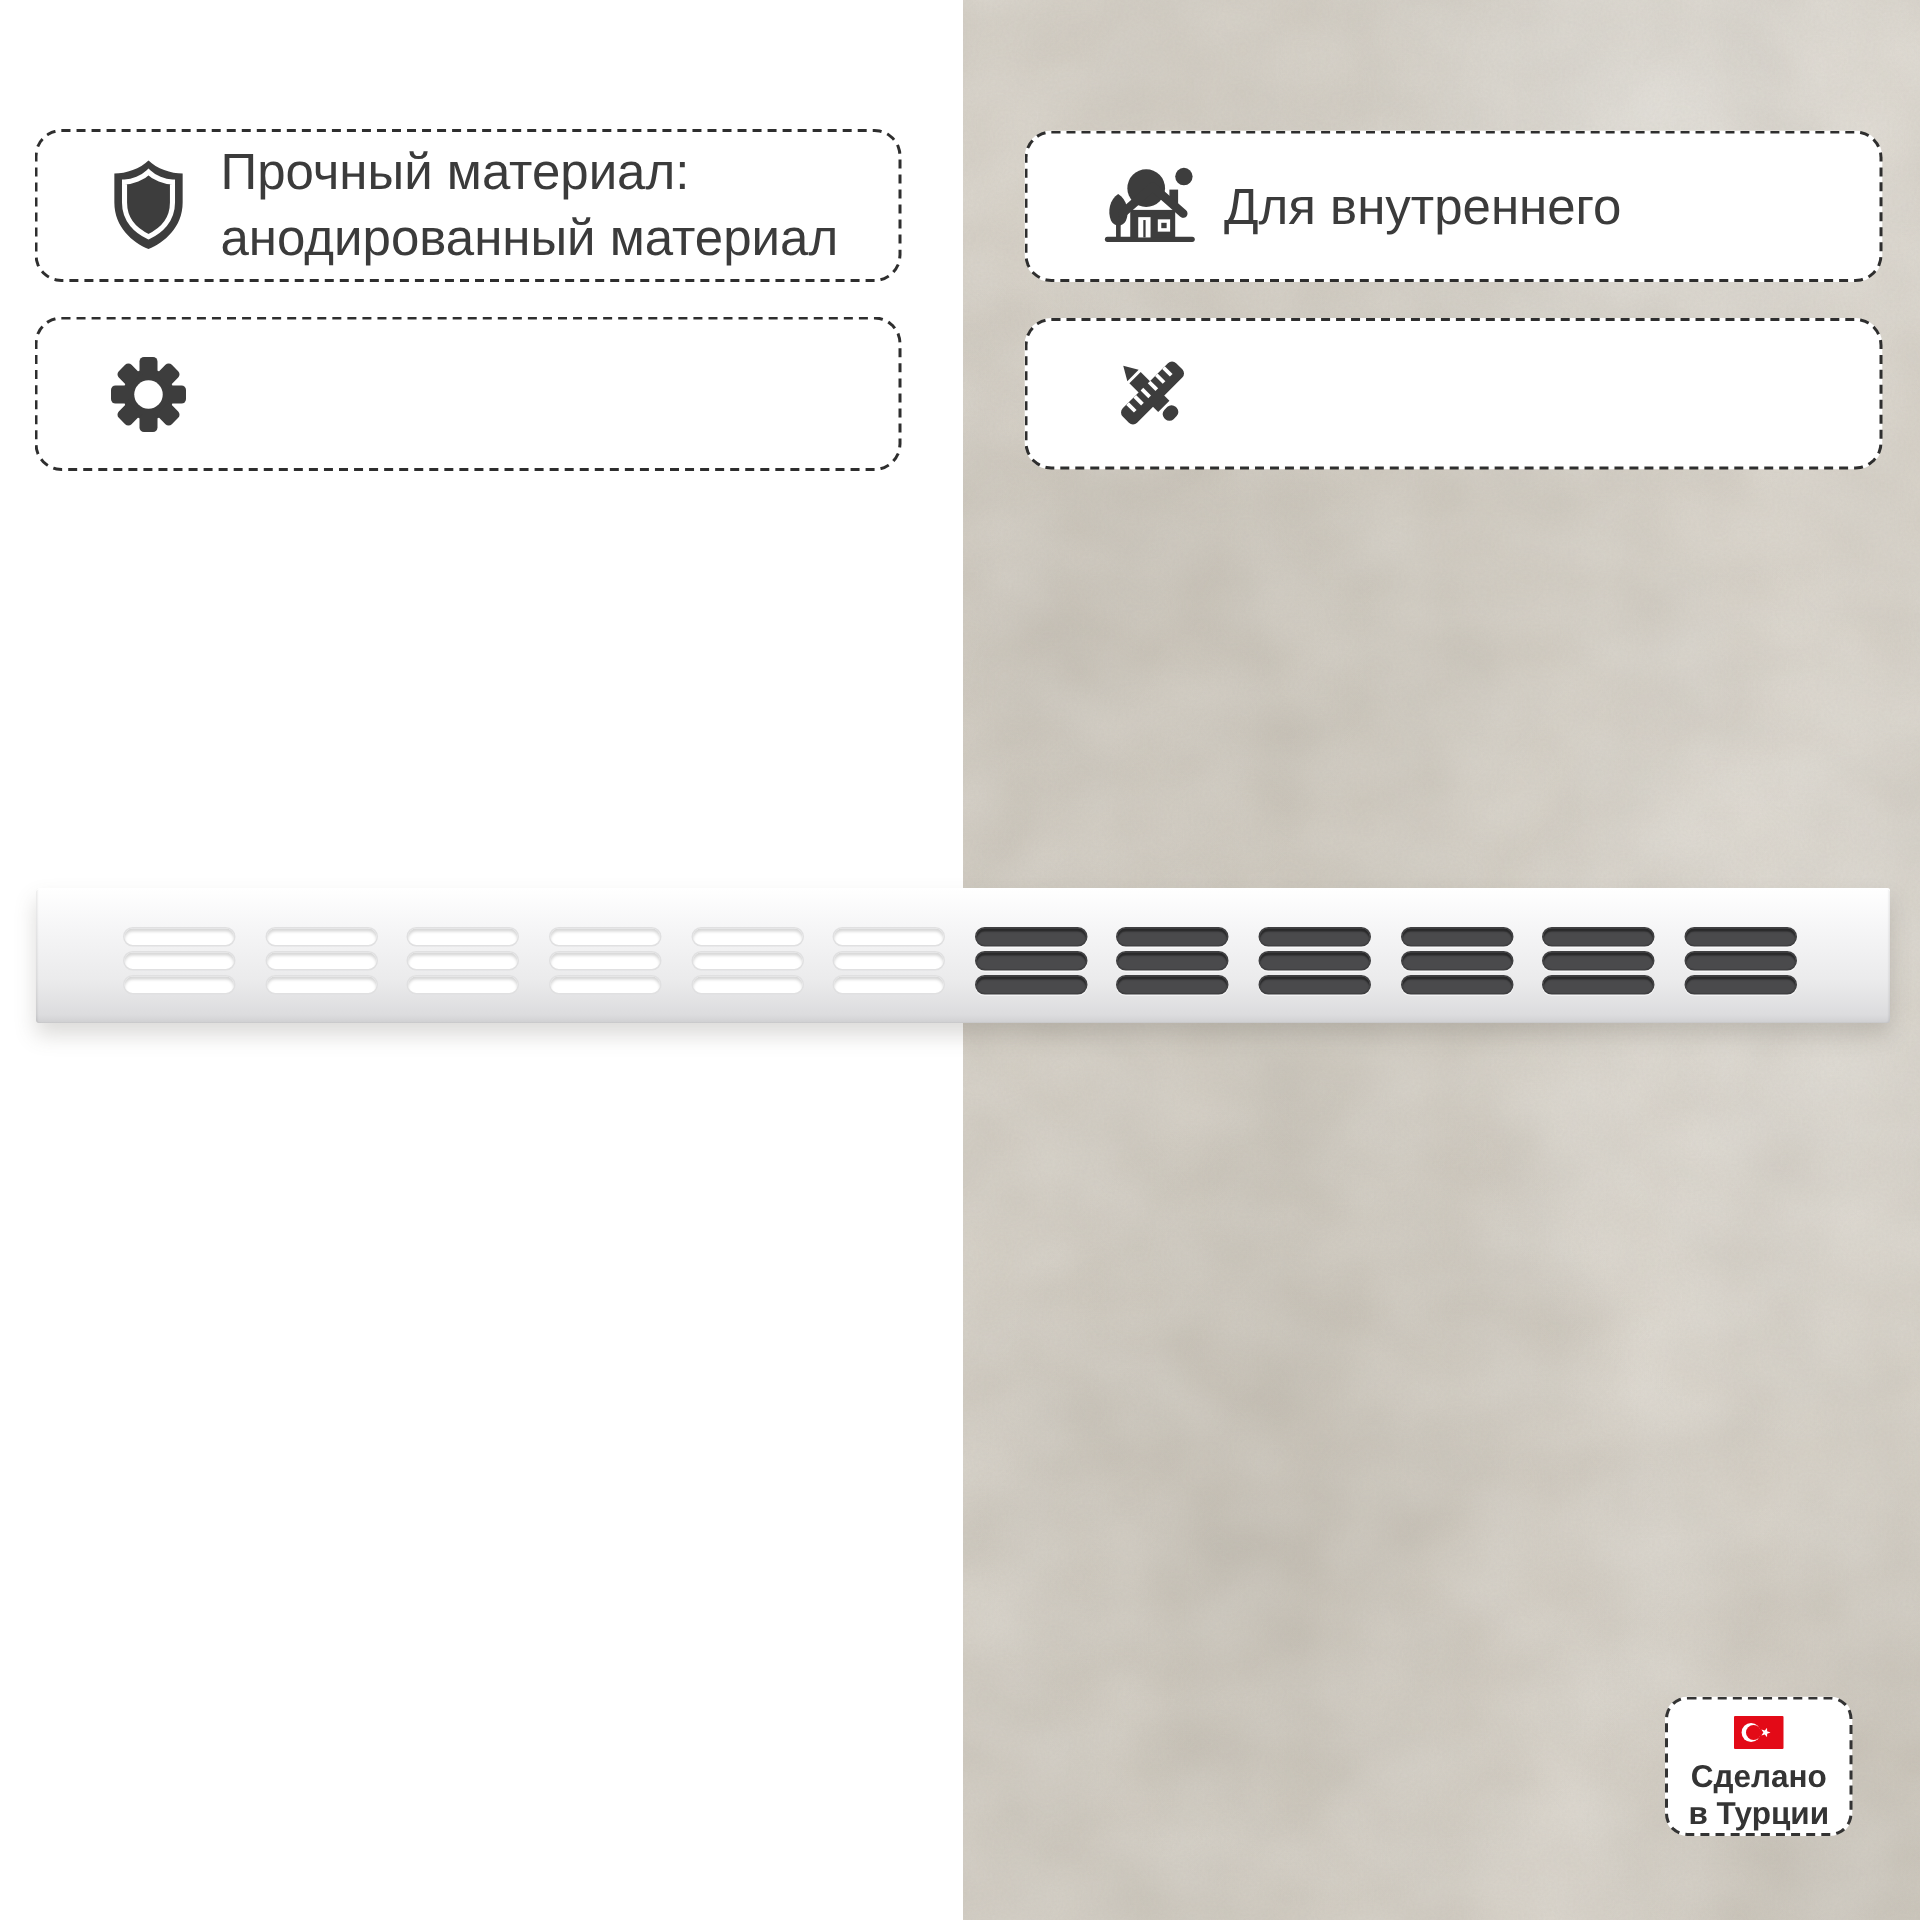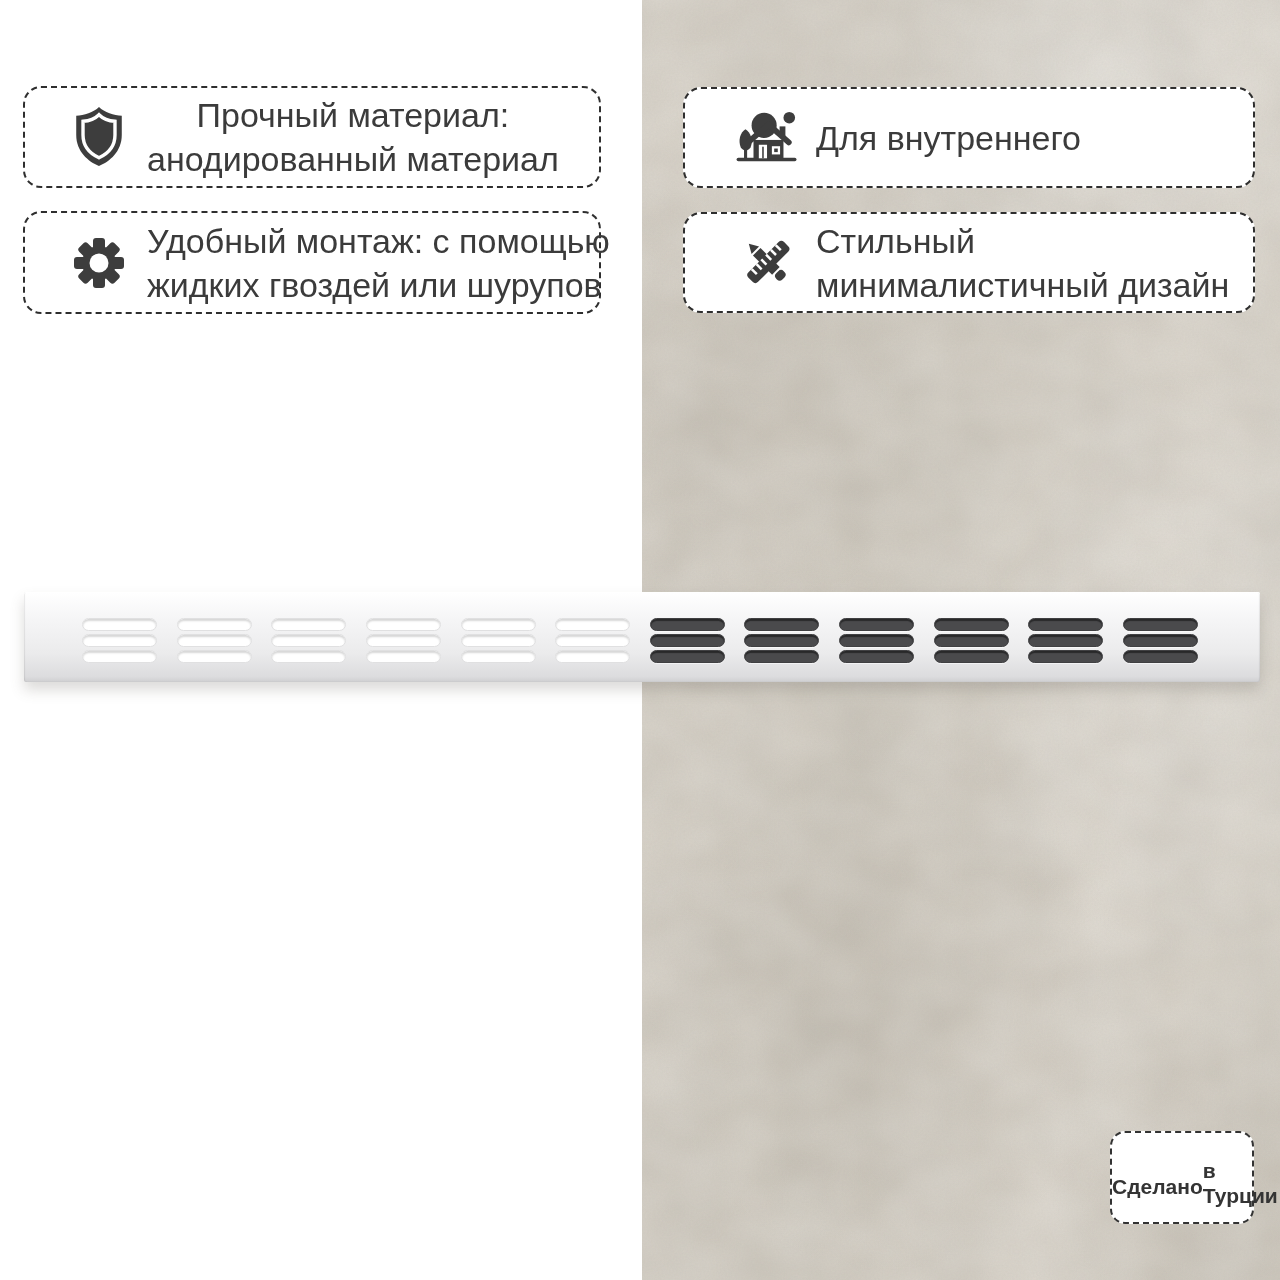--- a/index.html
+++ b/index.html
@@ -17,21 +17,21 @@
       radial-gradient(52% 30% at 38% 78%, rgba(128,118,102,.15), rgba(128,118,102,0) 72%),
       radial-gradient(40% 22% at 92% 93%, rgba(124,114,99,.14), rgba(124,114,99,0) 70%),
       linear-gradient(100deg,#d6d0c6 0%,#ccc6bb 42%,#d8d2c8 72%,#cfc9be 100%);
   }
   .wall svg{position:absolute;left:0;top:0;pointer-events:none;}
   
   .card{
     position:absolute;background:#ffffff;border:2px dashed #2e2e2e;border-radius:18px;
     display:flex;align-items:center;box-sizing:border-box;
   }
-  #card-material{left:23px;top:86px;width:578px;height:102px;padding-left:41px;text-align:center;}
+  #card-material{left:23px;top:86px;width:578px;height:102px;padding-left:41px;}
   #card-mounting{left:23px;top:211px;width:578px;height:103px;padding-left:41px;}
   #card-usage   {left:683px;top:87px;width:572px;height:101px;padding-left:50px;align-items:center;}
   #card-design  {left:683px;top:212px;width:572px;height:101px;padding-left:50px;}
   .icon-box{width:66px;height:68px;flex:0 0 auto;display:flex;align-items:center;justify-content:center;}
   .txt{margin-left:15px;}
   .txt div{font-size:34px;line-height:44px;color:#3b3b3b;white-space:nowrap;}
   
   #grille{
     position:absolute;left:24px;top:592px;width:1236px;height:90px;border-radius:2px;
     background:linear-gradient(180deg,#ffffff 0%,#f6f6f7 28%,#ebebec 68%,#dcdcde 94%,#cfcfd1 100%);
@@ -44,23 +44,23 @@
     width:75px;height:13px;border-radius:7px;box-sizing:border-box;background:#ffffff;
     border:1px solid #e0e0e1;
     box-shadow:inset 0 2px 2px rgba(0,0,0,.16), inset 0 -1px 0 rgba(255,255,255,.9);
   }
   .slot-group.dark .slot{
     background:#4a4a4c;border-color:#404042;
     box-shadow:inset 0 2px 1px rgba(0,0,0,.45), 0 1px 0 rgba(255,255,255,.55);
   }
   
   #badge{
-    position:absolute;left:1110px;top:1131px;width:144px;height:93px;box-sizing:border-box;
+    position:absolute;left:1110px;top:1131px;width:125px;height:93px;box-sizing:border-box;
     background:#ffffff;border:2px dashed #333333;border-radius:15px;
-    display:flex;flex-direction:row;align-items:center;padding-top:11px;
+    display:flex;flex-direction:column;align-items:center;padding-top:11px;
   }
   #badge .flag{width:41px;height:27px;display:block;}
   .badge-line{font-size:21px;line-height:25px;font-weight:bold;color:#343434;}
   .badge-line.first{margin-top:6px;}
 </style>
 </head>
 <body>
 
 <div id="canvas">
 
@@ -109,24 +109,20 @@
             <rect x="26" y="7" width="12" height="12" rx="3" transform="rotate(135 32 32)"></rect>
             <rect x="26" y="7" width="12" height="12" rx="3" transform="rotate(180 32 32)"></rect>
             <rect x="26" y="7" width="12" height="12" rx="3" transform="rotate(225 32 32)"></rect>
             <rect x="26" y="7" width="12" height="12" rx="3" transform="rotate(270 32 32)"></rect>
             <rect x="26" y="7" width="12" height="12" rx="3" transform="rotate(315 32 32)"></rect>
           </g>
         </g>
         <circle cx="32" cy="32" r="9.5" fill="#ffffff"></circle>
       </svg>
     </div>
-    <div class="txt">
-      <div>Удобный монтаж: с помощью</div>
-      <div>жидких гвоздей или шурупов</div>
-    </div>
   </div>
 
   <div class="card" id="card-usage">
     <div class="icon-box">
       <svg width="66" height="58" viewBox="0 0 68 60">
         <g fill="#3d3d3d">
           <circle cx="30" cy="17" r="13"></circle>
           <circle cx="56" cy="9" r="6"></circle>
           <path d="M10.7 21 C5 24.5 3 33 5.8 39.5 C7.8 43.8 14 43.8 16 39.5 C18.8 33 16.4 24.5 10.7 21 Z"></path>
           <rect x="9.2" y="40" width="3.2" height="12"></rect>
@@ -160,24 +156,20 @@
             <rect x="24.5" y="12" width="7.5" height="2.6"></rect>
             <rect x="24.5" y="19" width="7.5" height="2.6"></rect>
             <rect x="24.5" y="26" width="7.5" height="2.6"></rect>
             <rect x="24.5" y="33" width="7.5" height="2.6"></rect>
             <rect x="24.5" y="40" width="7.5" height="2.6"></rect>
             <rect x="24.5" y="47" width="7.5" height="2.6"></rect>
           </g>
         </g>
       </svg>
     </div>
-    <div class="txt">
-      <div>Стильный</div>
-      <div>минималистичный дизайн</div>
-    </div>
   </div>
 
   <div id="grille">
     <div class="slot-row">
         <div class="slot-group">
           <div class="slot"></div>
           <div class="slot"></div>
           <div class="slot"></div>
         </div>
         <div class="slot-group">

